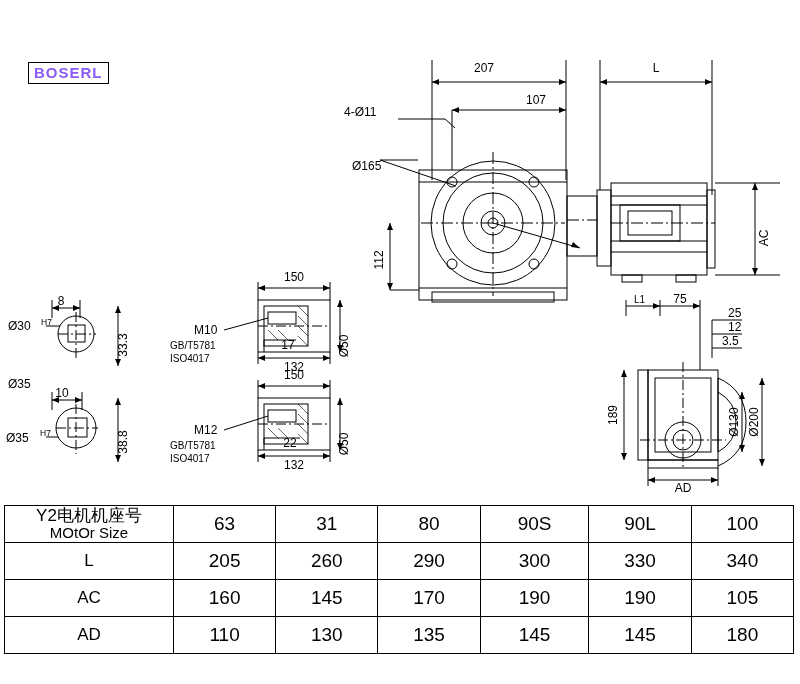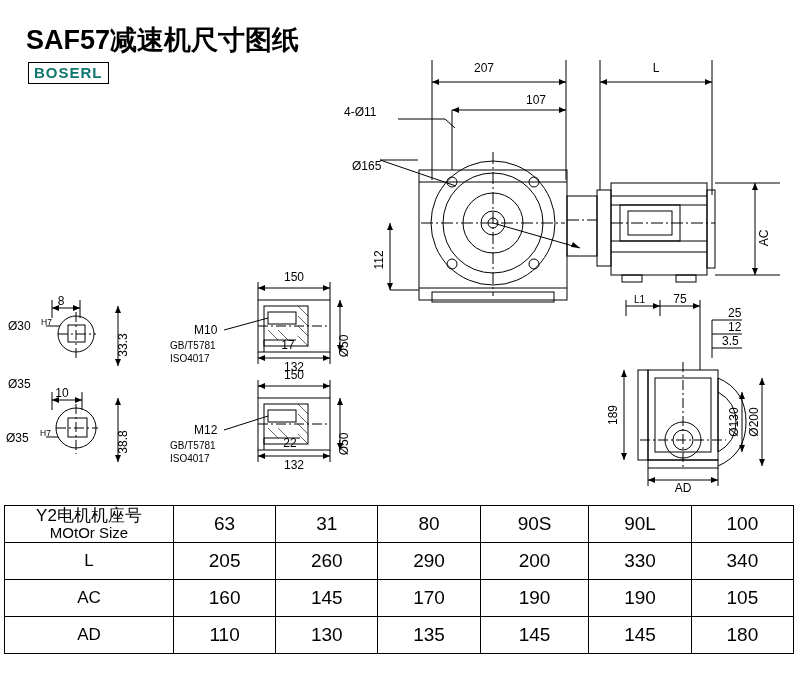--- a/index.html
+++ b/index.html
@@ -16,21 +16,21 @@
     position:absolute;left:26px;top:22px;
     font-size:27px;font-weight:bold;
     letter-spacing:0px;
     white-space:nowrap;
   }
   .logo{
     position:absolute;left:28px;top:62px;
     border:1px solid #000;
     padding:1px 5px 2px 5px;
     font-size:15px;font-weight:bold;
-    color:#0f766e;
+    color:#8b5cf6;
     letter-spacing:1px;
     background:#fff;
   }
   svg{position:absolute;left:0;top:0;}
   .lbl{font-family:"Liberation Sans", sans-serif;font-size:12px;fill:#000;}
   .lbl-s{font-family:"Liberation Sans", sans-serif;font-size:10px;fill:#000;}
   .lbl-xs{font-family:"Liberation Sans", sans-serif;font-size:8.5px;fill:#000;}
   
   .tbl{
     position:absolute;left:4px;top:505px;
@@ -51,21 +51,20 @@
   }
   .tbl td.head .cn{font-size:17px;display:block;}
   .tbl td.head .en{font-size:15px;display:block;}
   .tbl td.val{font-size:19px;text-align:center;}
 </style>
 </head>
 <body>
 
 <div class="canvas">
 
-  <div class="title">SAF57减速机尺寸图纸</div>
   <div class="logo">BOSERL</div>
 
   <svg width="800" height="684">
     <g fill="none" stroke="#000" stroke-width="1">
 
       <line x1="432" y1="60" x2="432" y2="180"></line>
       <line x1="566" y1="60" x2="566" y2="180"></line>
       <line x1="600" y1="60" x2="600" y2="190"></line>
       <line x1="712" y1="60" x2="712" y2="195"></line>
 
@@ -340,21 +339,21 @@
       <td class="val">80</td>
       <td class="val">90S</td>
       <td class="val">90L</td>
       <td class="val">100</td>
     </tr>
     <tr>
       <td class="head">L</td>
       <td class="val">205</td>
       <td class="val">260</td>
       <td class="val">290</td>
-      <td class="val">200</td>
+      <td class="val">300</td>
       <td class="val">330</td>
       <td class="val">340</td>
     </tr>
     <tr>
       <td class="head">AC</td>
       <td class="val">160</td>
       <td class="val">145</td>
       <td class="val">170</td>
       <td class="val">190</td>
       <td class="val">190</td>

